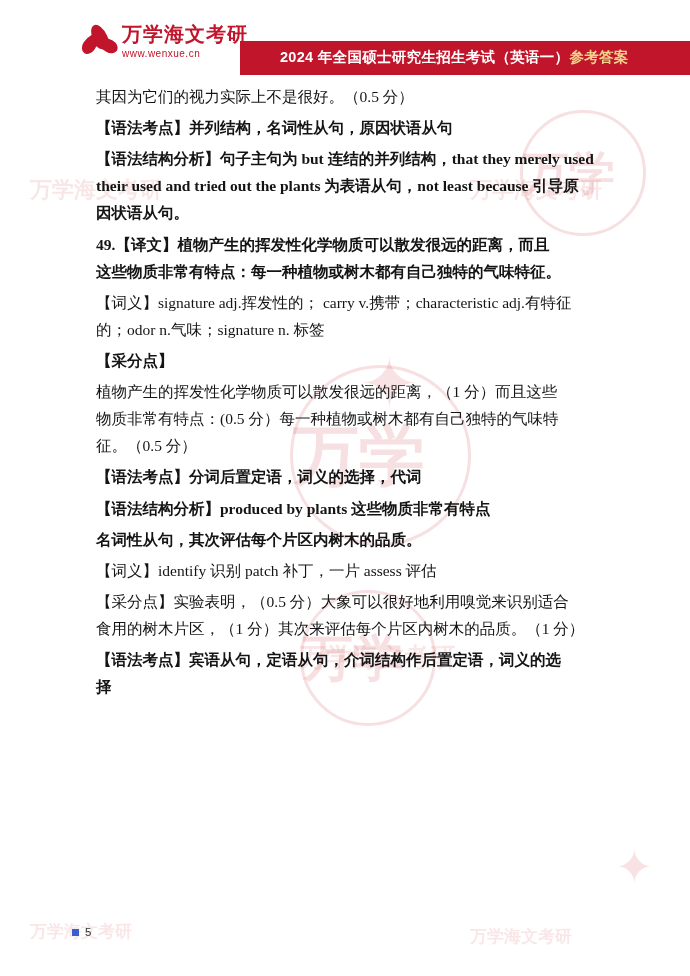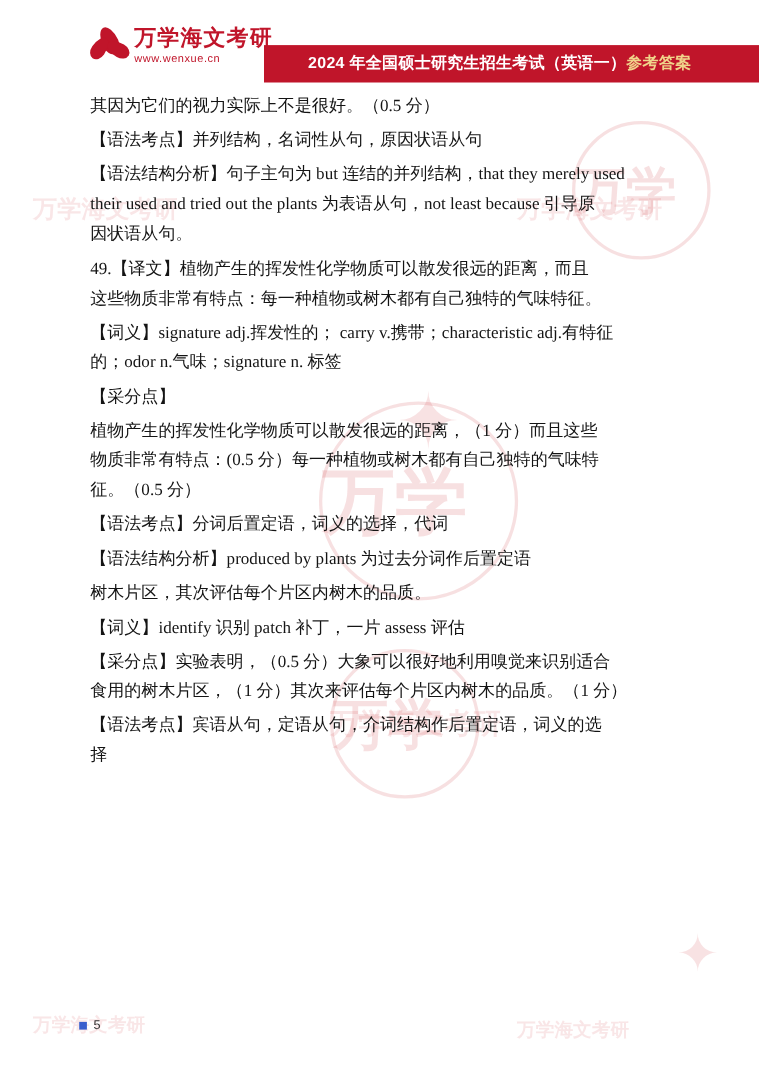--- a/index.html
+++ b/index.html
@@ -122,32 +122,32 @@
   .wm-star {
     position: absolute;
     color: rgba(205, 60, 70, 0.15);
     font-size: 70px;
     line-height: 1;
   }
 
   
   .content {
     position: absolute;
-    left: 82px;
+    left: 96px;
     top: 84px;
     width: 528px;
   }
   .line {
     font-size: 15.5px;
     line-height: 1.62;
     margin: 0 0 6px 0;
     text-align: justify;
     color: #141414;
   }
-  .b { font-weight: normal; }
+  .b { font-weight: bold; }
   .tight { margin-bottom: 2px; }
 
   
   .footer {
     position: absolute;
     left: 72px;
     bottom: 38px;
     display: flex;
     align-items: center;
     gap: 6px;
@@ -205,22 +205,22 @@
   <p class="line b">因状语从句。</p>
   <p class="line b tight">49.【译文】植物产生的挥发性化学物质可以散发很远的距离，而且</p>
   <p class="line b">这些物质非常有特点：每一种植物或树木都有自己独特的气味特征。</p>
   <p class="line tight">【词义】signature adj.挥发性的；  carry v.携带；characteristic adj.有特征</p>
   <p class="line">的；odor n.气味；signature n. 标签</p>
   <p class="line b">【采分点】</p>
   <p class="line tight">植物产生的挥发性化学物质可以散发很远的距离，（1 分）而且这些</p>
   <p class="line tight">物质非常有特点：(0.5 分）每一种植物或树木都有自己独特的气味特</p>
   <p class="line">征。（0.5 分）</p>
   <p class="line b">【语法考点】分词后置定语，词义的选择，代词</p>
-  <p class="line b">【语法结构分析】produced by plants  为过去分词作后置定语</p>
-  <p class="line b">树木片区，其次评估每个片区内树木的品质。</p>
+  <p class="line b">【语法结构分析】produced by plants  这些物质非常有特点</p>
+  <p class="line b">名词性从句，其次评估每个片区内树木的品质。</p>
   <p class="line">【词义】identify  识别 patch  补丁，一片 assess  评估</p>
   <p class="line tight">【采分点】实验表明，（0.5 分）大象可以很好地利用嗅觉来识别适合</p>
   <p class="line">食用的树木片区，（1 分）其次来评估每个片区内树木的品质。（1 分）</p>
   <p class="line b tight">【语法考点】宾语从句，定语从句，介词结构作后置定语，词义的选</p>
   <p class="line b">择</p>
 </div>
 
 <div class="footer">
   <span class="footer-sq"></span>
   <span class="footer-num">5</span>

